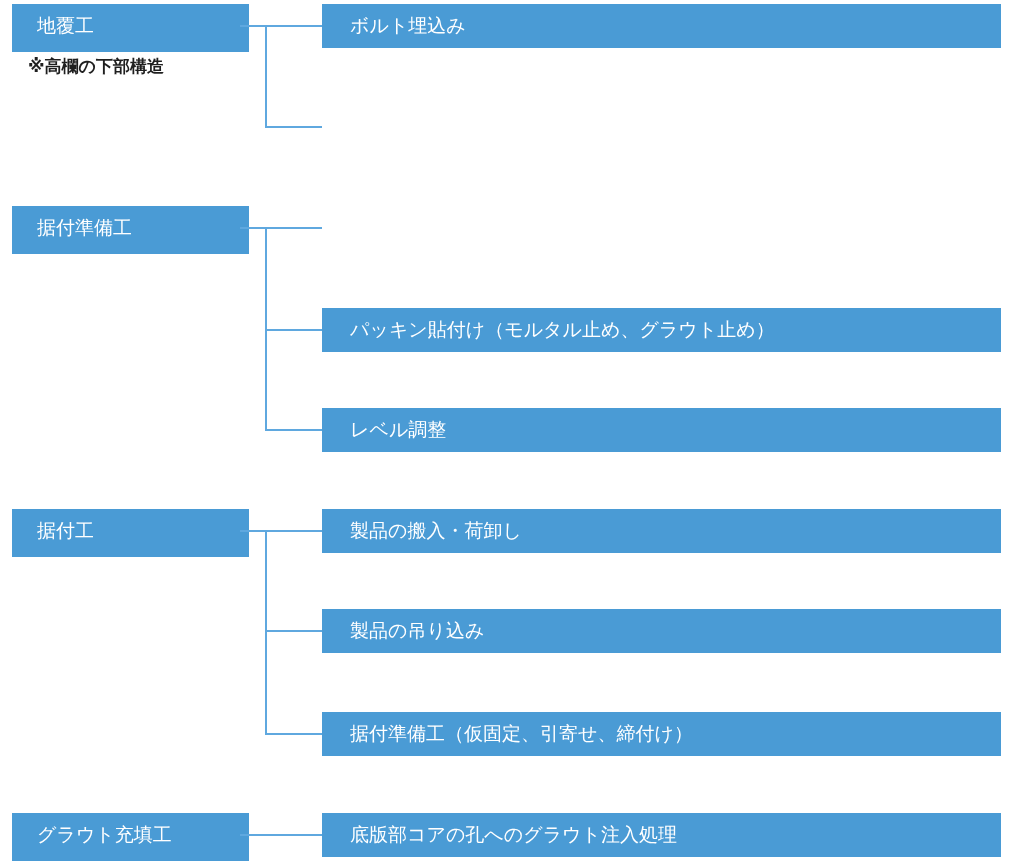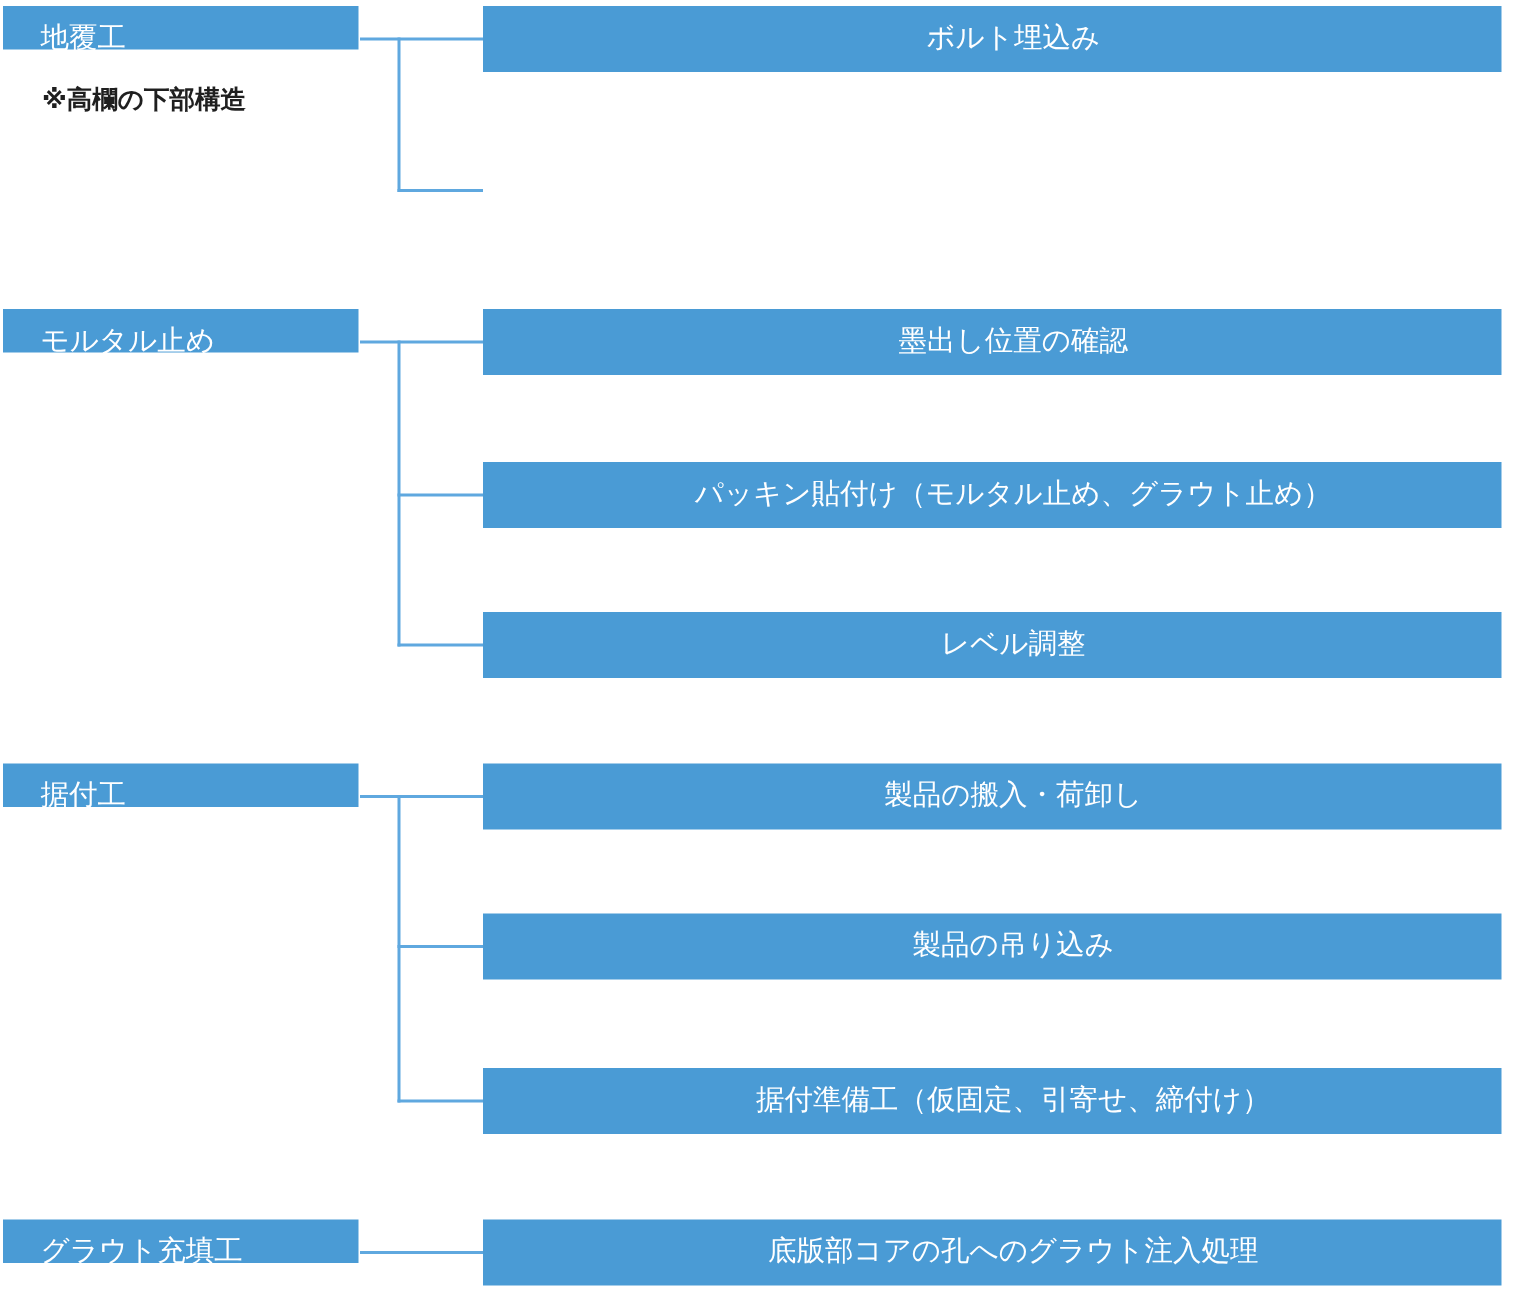--- a/index.html
+++ b/index.html
@@ -10,44 +10,43 @@
   .stage {
     position: relative;
     width: 1014px;
     height: 864px;
     background: #ffffff;
     overflow: hidden;
     font-family: "Liberation Sans", "DejaVu Sans", sans-serif;
   }
   .phase-box {
     position: absolute;
-    left: 2px;
+    left: 12px;
     width: 237px;
-    height: 29px;
+    height: 48px;
     background: var(--box-fill, #4a9bd5);
     color: var(--box-text, #ffffff);
     font-size: 19px;
     line-height: 44px;
     padding-left: 25px;
     box-sizing: border-box;
     white-space: nowrap;
   }
   .task-bar {
     position: absolute;
     left: 322px;
     width: 679px;
     height: 44px;
     background: var(--box-fill, #4a9bd5);
     color: var(--box-text, #ffffff);
     font-size: 19px;
     line-height: 44px;
     padding-left: 28px;
     box-sizing: border-box;
     white-space: nowrap;
-    text-align: center;
   }
   .note {
     position: absolute;
     left: 28px;
     top: 55px;
     color: var(--note-text, #1f1f1f);
     font-size: 17px;
     white-space: nowrap;
     font-weight: bold;
   }
@@ -67,26 +66,25 @@
 
 <div class="stage">
 
   <div class="phase-box" style="top:4px">地覆工</div>
   <div class="note">※高欄の下部構造</div>
   <div class="hline" style="left:240px; top:25px; width:82px"></div>
   <div class="vline" style="left:265px; top:25px; height:103px"></div>
   <div class="hline" style="left:265px; top:126px; width:57px"></div>
   <div class="task-bar" style="top:4px">ボルト埋込み</div>
 
-  <div class="phase-box" style="top:206px">モルタル止め</div>
+  <div class="phase-box" style="top:206px">据付準備工</div>
   <div class="hline" style="left:240px; top:227px; width:82px"></div>
   <div class="vline" style="left:265px; top:227px; height:204px"></div>
   <div class="hline" style="left:265px; top:329px; width:57px"></div>
   <div class="hline" style="left:265px; top:429px; width:57px"></div>
-  <div class="task-bar" style="top:206px">墨出し位置の確認</div>
   <div class="task-bar" style="top:308px">パッキン貼付け（モルタル止め、グラウト止め）</div>
   <div class="task-bar" style="top:408px">レベル調整</div>
 
   <div class="phase-box" style="top:509px">据付工</div>
   <div class="hline" style="left:240px; top:530px; width:82px"></div>
   <div class="vline" style="left:265px; top:530px; height:205px"></div>
   <div class="hline" style="left:265px; top:630px; width:57px"></div>
   <div class="hline" style="left:265px; top:733px; width:57px"></div>
   <div class="task-bar" style="top:609px">製品の吊り込み</div>
   <div class="task-bar" style="top:509px">製品の搬入・荷卸し</div>

